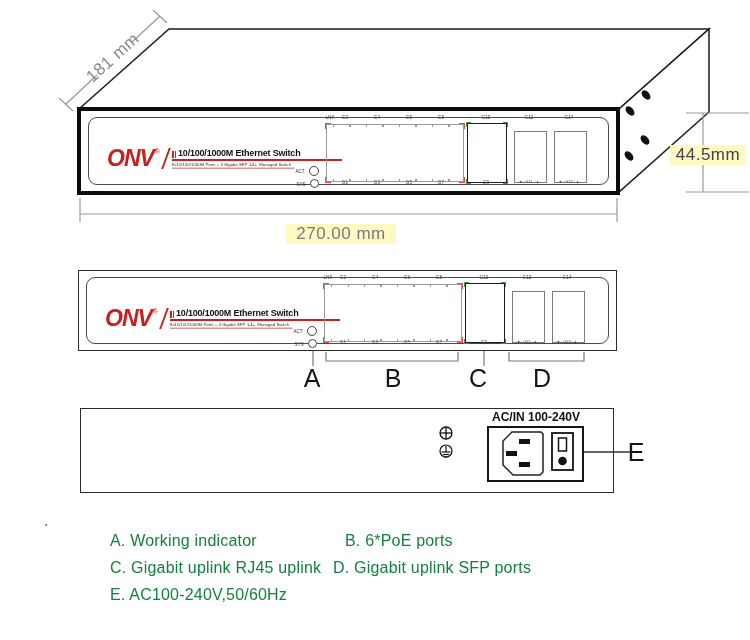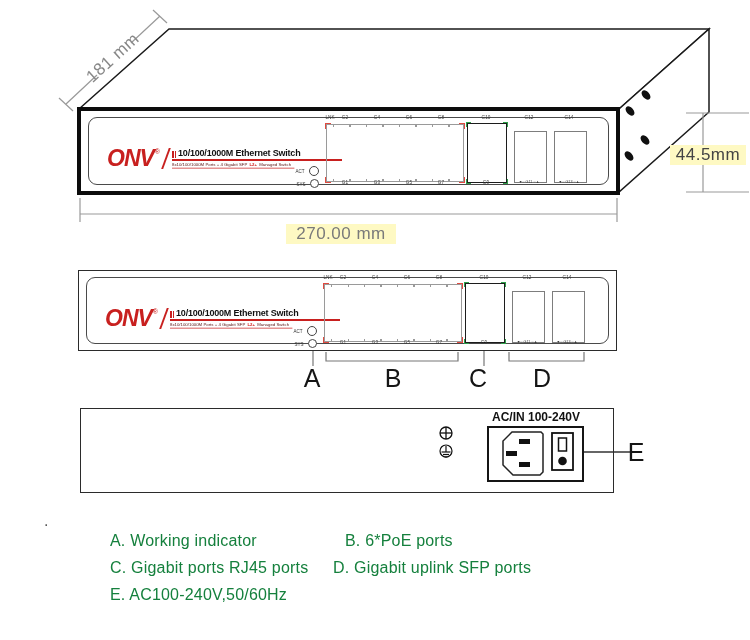--- a/index.html
+++ b/index.html
@@ -253,15 +253,15 @@
 <div class="callout" style="left:465px;top:364px">C</div>
 <div class="callout" style="left:529px;top:364px">D</div>
 <div class="callout" style="left:623px;top:438px">E</div>
 
 <div class="rearbox"></div>
 <div class="ac-label">AC/IN 100-240V</div>
 
 <div class="stray">.</div>
 <div class="leg" style="left:110px;top:532px">A. Working indicator</div>
 <div class="leg" style="left:345px;top:532px">B. 6*PoE ports</div>
-<div class="leg" style="left:110px;top:559px">C. Gigabit ports RJ45 ports</div>
+<div class="leg" style="left:110px;top:559px">C. Gigabit uplink RJ45 uplink</div>
 <div class="leg" style="left:333px;top:559px">D. Gigabit uplink SFP ports</div>
 <div class="leg" style="left:110px;top:586px">E. AC100-240V,50/60Hz</div>
 
 </body></html>

